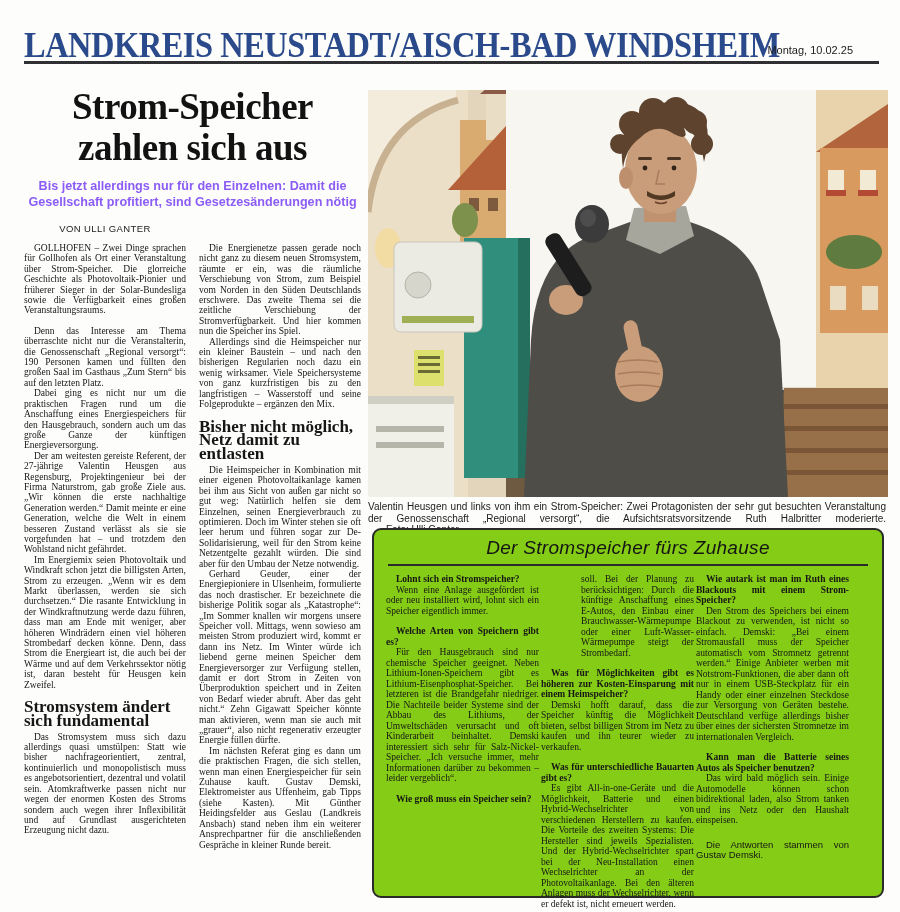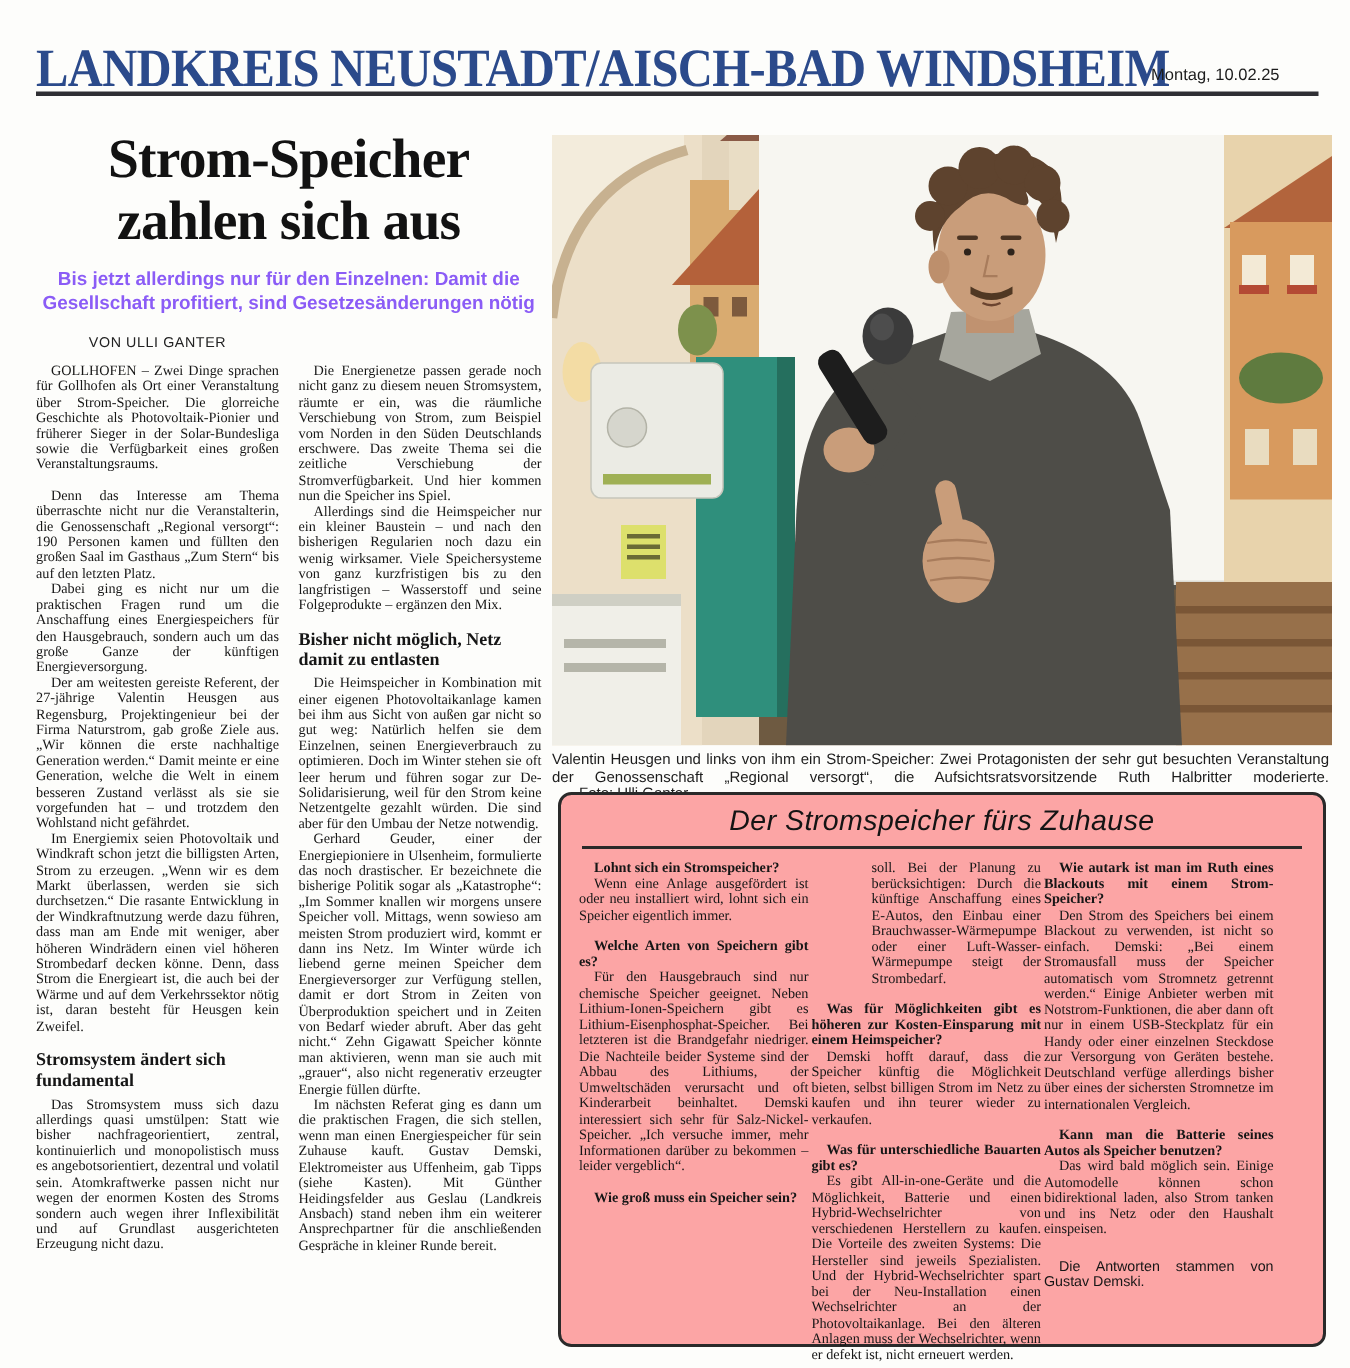--- a/index.html
+++ b/index.html
@@ -19,33 +19,33 @@
     font-size:37px;line-height:41px;text-align:center;color:#121212;letter-spacing:-0.5px;}
   .subtitle{margin-top:11px;font-family:"Liberation Sans",sans-serif;font-weight:bold;
     font-size:12.6px;line-height:15.5px;text-align:center;color:#8b5cf6;}
   .byline{margin-top:13px;width:162px;text-align:center;
     font-family:"Liberation Sans",sans-serif;font-weight:normal;font-size:9.5px;
     letter-spacing:0.4px;color:#222;}
   .cols{display:flex;gap:13px;margin-top:9px;}
   .col{width:162px;font-family:"Liberation Serif",serif;font-size:9.5px;line-height:10.4px;
     text-align:justify;hyphens:auto;-webkit-hyphens:auto;color:#161616;}
   .blk-p{text-indent:10px;}
-  .blk-h{font-weight:bold;font-size:12px;line-height:13.8px;margin:10px 0 4px;
+  .blk-h{font-weight:bold;font-size:17px;line-height:13.8px;margin:10px 0 4px;
     text-align:left;text-indent:0;}
   .gap{margin-top:10px;}
   
   .photo{position:absolute;left:368px;top:90px;width:520px;height:407px;overflow:hidden;}
   .caption{position:absolute;left:368px;top:501px;width:518px;
     font-family:"Liberation Sans",sans-serif;font-size:10px;line-height:11.6px;
     text-align:justify;color:#1c1c1c;}
   .caption .credit{margin-left:18px;white-space:nowrap;}
   
   .infobox{position:absolute;left:372px;top:528px;width:512px;height:370px;
     box-sizing:border-box;border:2px solid #2a2a2a;border-radius:9px;
-    padding:7px 12px 0;background:#fca5a5;}
+    padding:7px 12px 0;background:#84cc16;}
   .infobox-title{text-align:center;font-family:"Liberation Sans",sans-serif;
     font-style:italic;font-size:19px;color:#141414;letter-spacing:0.3px;}
   .infobox-rule{height:2px;background:#2a2a2a;margin:5px 2px 8px;}
   .ibcols{display:flex;gap:2px;}
   .ibcol{width:153px;font-family:"Liberation Serif",serif;font-size:9.5px;line-height:10.5px;
     text-align:justify;hyphens:auto;-webkit-hyphens:auto;color:#161616;}
   .blk-q{font-weight:bold;text-indent:10px;}
   .blk-a{text-indent:10px;}
   .blk-cont{text-indent:0;margin-left:40px;}
   .blk-credit{font-family:"Liberation Sans",sans-serif;font-size:9.5px;text-indent:10px;margin-top:14px;}

